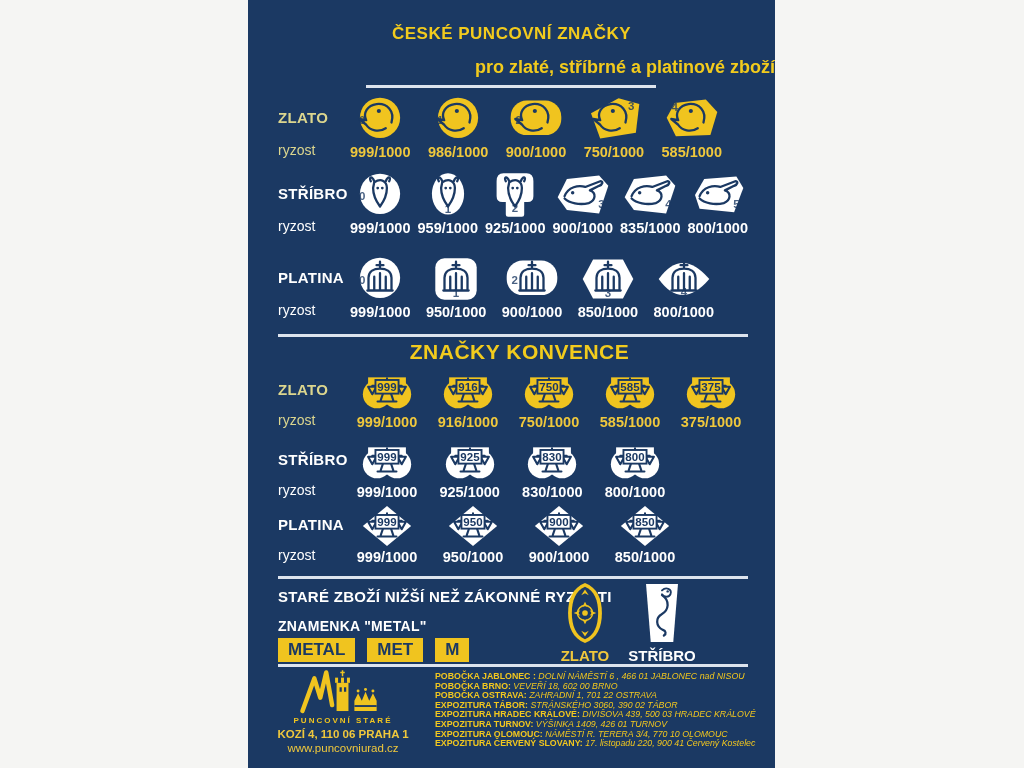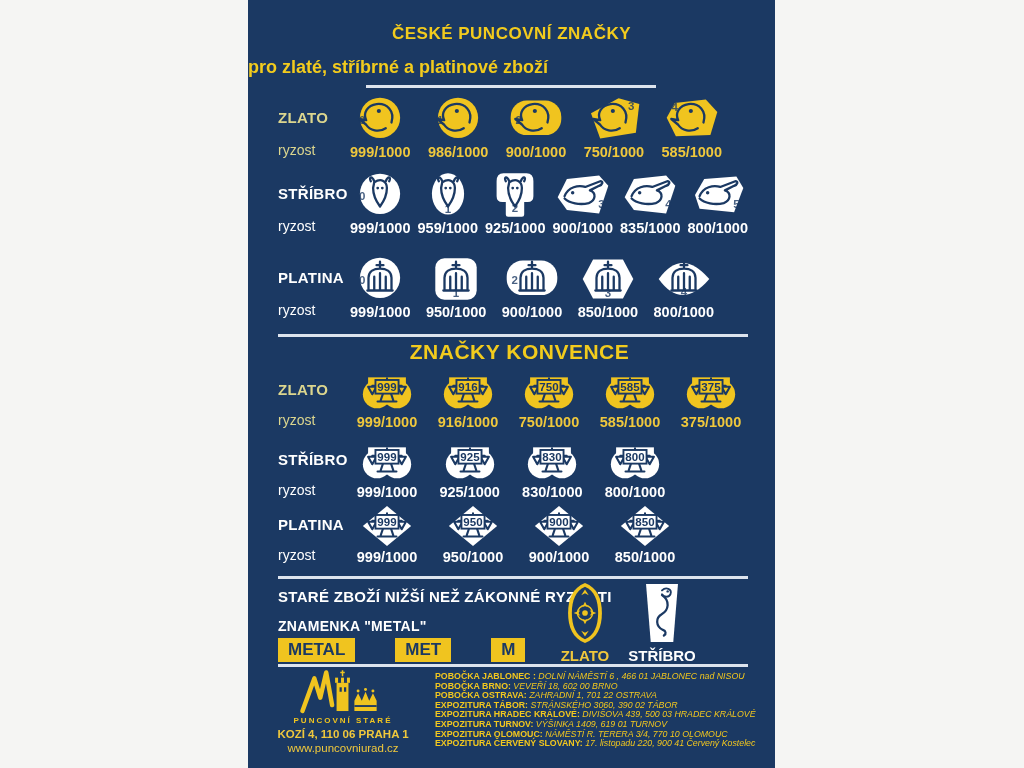--- a/index.html
+++ b/index.html
@@ -10,21 +10,21 @@
   }
   .poster{
     position:absolute;left:248px;top:0;width:527px;height:768px;
     background:#1b3963;overflow:hidden;
   }
   .title{
     position:absolute;left:0;right:0;top:24px;text-align:center;
     color:#f2cb1d;font-weight:bold;font-size:17px;letter-spacing:.5px;
   }
   .subtitle{
-    position:absolute;left:0;right:0;top:57px;text-align:left;
+    position:absolute;left:0;right:0;top:57px;text-align:right;
     color:#f2cb1d;font-weight:bold;font-size:18px;
   }
   .hr{position:absolute;height:3px;background:#dde4ee;}
   .hr-title{left:118px;width:290px;top:85px;}
   .hr-full{left:30px;width:470px;}
 
   .hm-row{position:absolute;left:30px;width:470px;display:flex;}
   .hm-label{width:72px;display:flex;flex-direction:column;justify-content:space-between;padding:13px 0 2px;}
   .metal{font-weight:bold;font-size:15px;letter-spacing:.3px;}
   .ryzost{font-size:14px;}
@@ -53,21 +53,21 @@
   }
 
   .stare-heading{
     position:absolute;left:30px;top:588px;color:#ffffff;
     font-weight:bold;font-size:15px;letter-spacing:.3px;
   }
   .znamenka{
     position:absolute;left:30px;top:618px;color:#ffffff;
     font-weight:bold;font-size:14px;letter-spacing:.3px;
   }
-  .mboxes{position:absolute;left:30px;top:638px;display:flex;gap:40px;align-items:center;}
+  .mboxes{position:absolute;left:30px;top:638px;display:flex;gap:12px;align-items:center;}
   .mbox{background:#f0c41f;color:#1b3963;font-weight:bold;font-size:17px;padding:1px 10px;line-height:22px;}
 
   .oldmark{position:absolute;text-align:center;}
   .oldmark-gold{left:299px;top:582px;width:76px;}
   .oldmark-silver{left:373px;top:582px;width:82px;}
   .oldmark svg{display:block;margin:0 auto;}
   .oldmark-label{margin-top:3px;font-weight:bold;font-size:15px;}
   .oldmark-gold .oldmark-label{color:#f0c83c;}
   .oldmark-silver .oldmark-label{color:#ffffff;}
 
@@ -597,18 +597,18 @@
   <div class="org-label">PUNCOVNÍ STARÉ</div>
   <div class="praha-addr">KOZÍ 4, 110 06 PRAHA 1</div>
   <div class="web">www.puncovniurad.cz</div>
 
   <div class="branches">
       <div class="bline"><span class="bname">POBOČKA JABLONEC : </span><span class="baddr">DOLNÍ NÁMĚSTÍ 6 , 466 01 JABLONEC nad NISOU</span></div>
       <div class="bline"><span class="bname">POBOČKA BRNO: </span><span class="baddr">VEVEŘÍ 18, 602 00 BRNO</span></div>
       <div class="bline"><span class="bname">POBOČKA OSTRAVA: </span><span class="baddr">ZAHRADNÍ 1, 701 22 OSTRAVA</span></div>
       <div class="bline"><span class="bname">EXPOZITURA TÁBOR: </span><span class="baddr">STRÁNSKÉHO 3060, 390 02 TÁBOR</span></div>
       <div class="bline"><span class="bname">EXPOZITURA HRADEC KRÁLOVÉ: </span><span class="baddr">DIVIŠOVA 439, 500 03 HRADEC KRÁLOVÉ</span></div>
-      <div class="bline"><span class="bname">EXPOZITURA TURNOV: </span><span class="baddr">VÝŠINKA 1409, 619 01 TURNOV</span></div>
+      <div class="bline"><span class="bname">EXPOZITURA TURNOV: </span><span class="baddr">VÝŠINKA 1409, 426 01 TURNOV</span></div>
       <div class="bline"><span class="bname">EXPOZITURA OLOMOUC: </span><span class="baddr">NÁMĚSTÍ R. TERERA 3/4, 770 10 OLOMOUC</span></div>
       <div class="bline"><span class="bname">EXPOZITURA ČERVENÝ SLOVANY: </span><span class="baddr">17. listopadu 220, 900 41 Červený Kostelec</span></div>
     </div>
 
 </div>
 
 </body></html>

